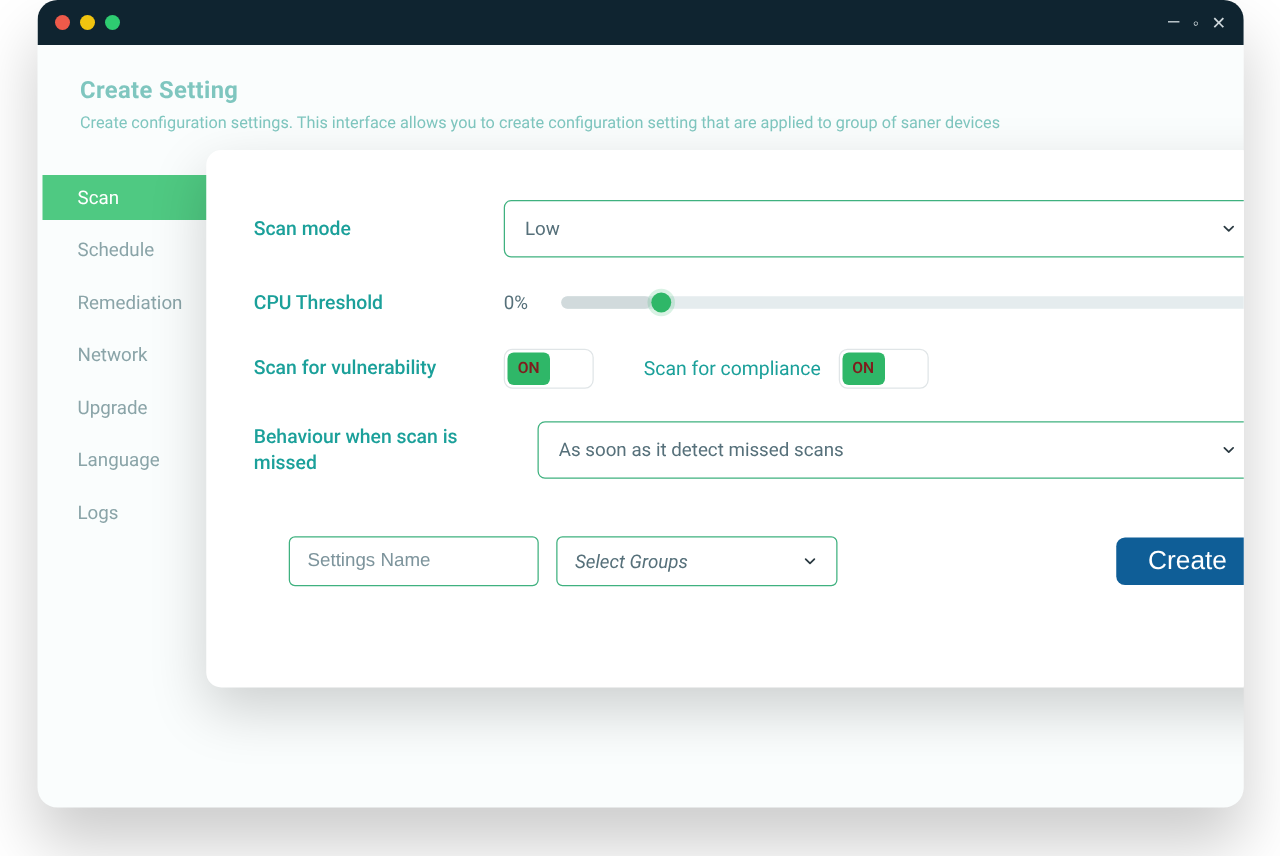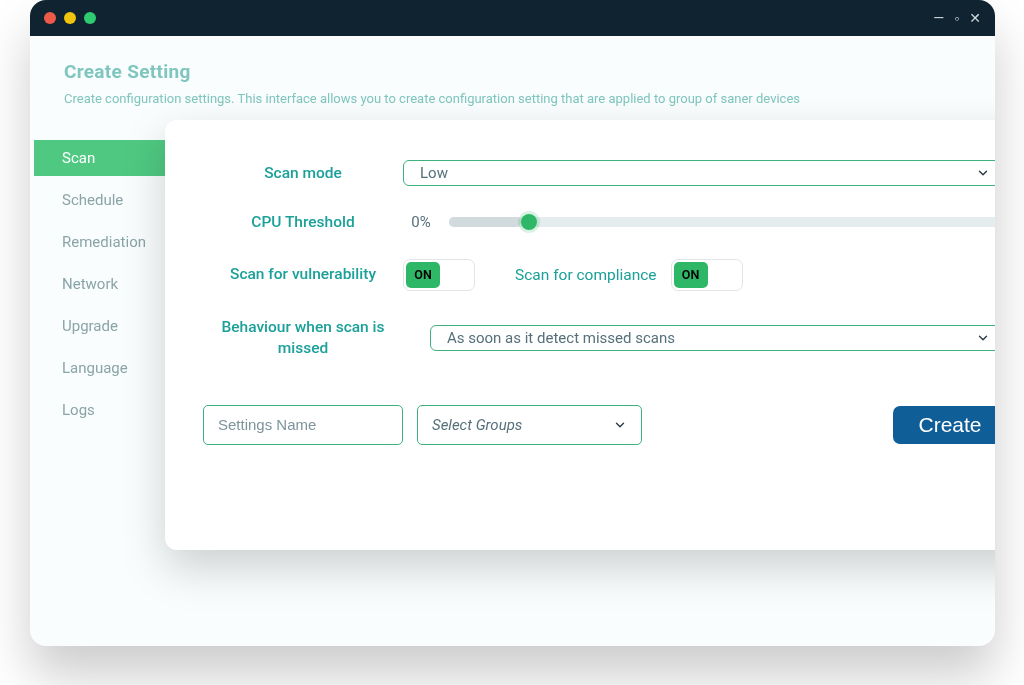--- a/index.html
+++ b/index.html
@@ -77,35 +77,34 @@
     background: #fff;
     border-radius: 12px;
     box-shadow: 0 18px 45px rgba(0,0,0,0.18);
     padding: 40px 38px 36px 38px;
   }
 
   .row {
     display: flex;
     align-items: center;
     margin-bottom: 26px;
-    text-align: center;
   }
   .label {
     width: 200px;
     color: #1ba09a;
     font-size: 15.5px;
     font-weight: 500;
     line-height: 1.35;
   }
 
   .select {
     flex: 1;
     border: 1.5px solid #3fb17f;
     border-radius: 6px;
-    height: 26px;
+    height: 46px;
     display: flex;
     align-items: center;
     justify-content: space-between;
     padding: 0 16px;
     color: #56707a;
     font-size: 15px;
     cursor: pointer;
     background: #fff;
   }
   .select.wide { flex: 1; }
@@ -146,21 +145,21 @@
     width: 72px; height: 32px;
     background: #fff;
     border: 1.5px solid #e0e5e7;
     border-radius: 7px;
     display:flex; align-items:center;
     padding: 2px;
     cursor: pointer;
   }
   .toggle .on-chip {
     background: #2fb768;
-    color: #000000;
+    color: #7f1d1d;
     font-size: 12.5px;
     font-weight: 600;
     border-radius: 5px;
     height: 26px;
     width: 34px;
     display:flex; align-items:center; justify-content:center;
   }
 
   .footer-row {
     display:flex;
@@ -171,21 +170,21 @@
   .input {
     height: 40px;
     border: 1.5px solid #3fb17f;
     border-radius: 5px;
     padding: 0 14px;
     font-size: 15px;
     color: #56707a;
     background:#fff;
   }
   .input::placeholder { color:#7d949c; }
-  .input.name { width: 200px; }
+  .input.name { width: 200px; margin-left: 28px; }
   .input.desc { width: 228px; }
 
   .group-select {
     height: 40px;
     border: 1.5px solid #3fb17f;
     border-radius: 5px;
     background:#fff;
     width: 225px;
     display:flex; align-items:center; justify-content: space-between;
     padding: 0 14px;

